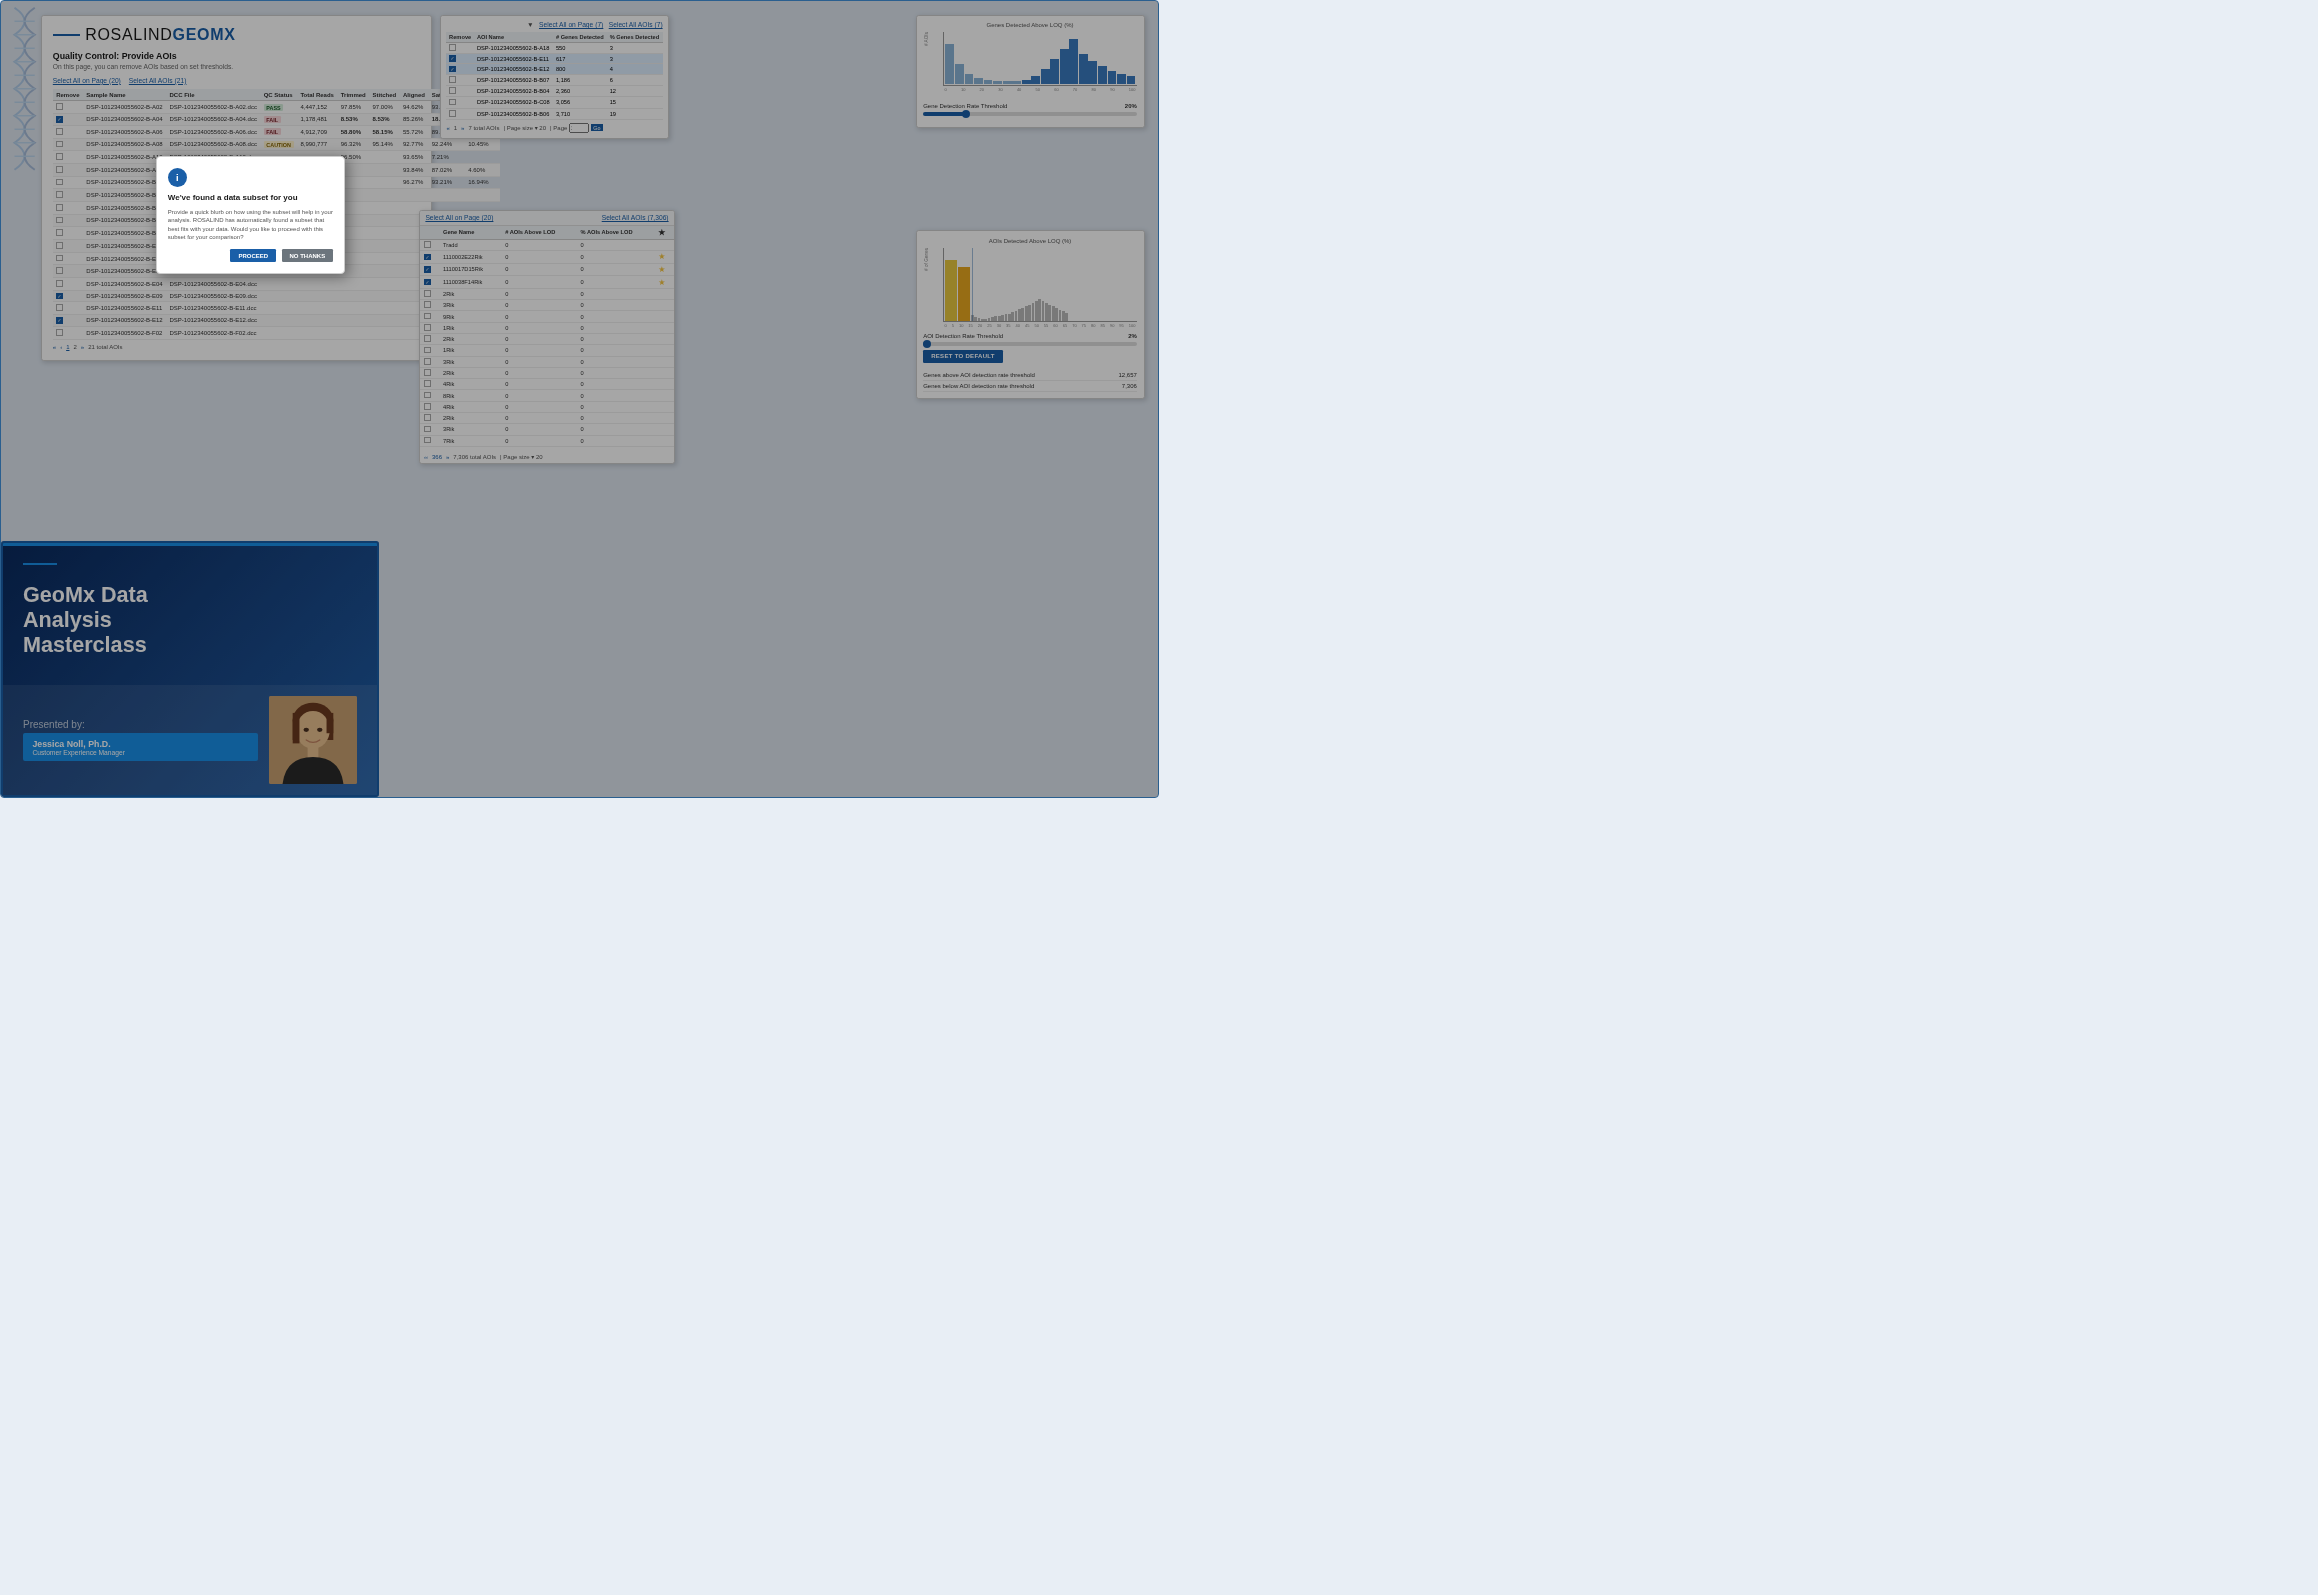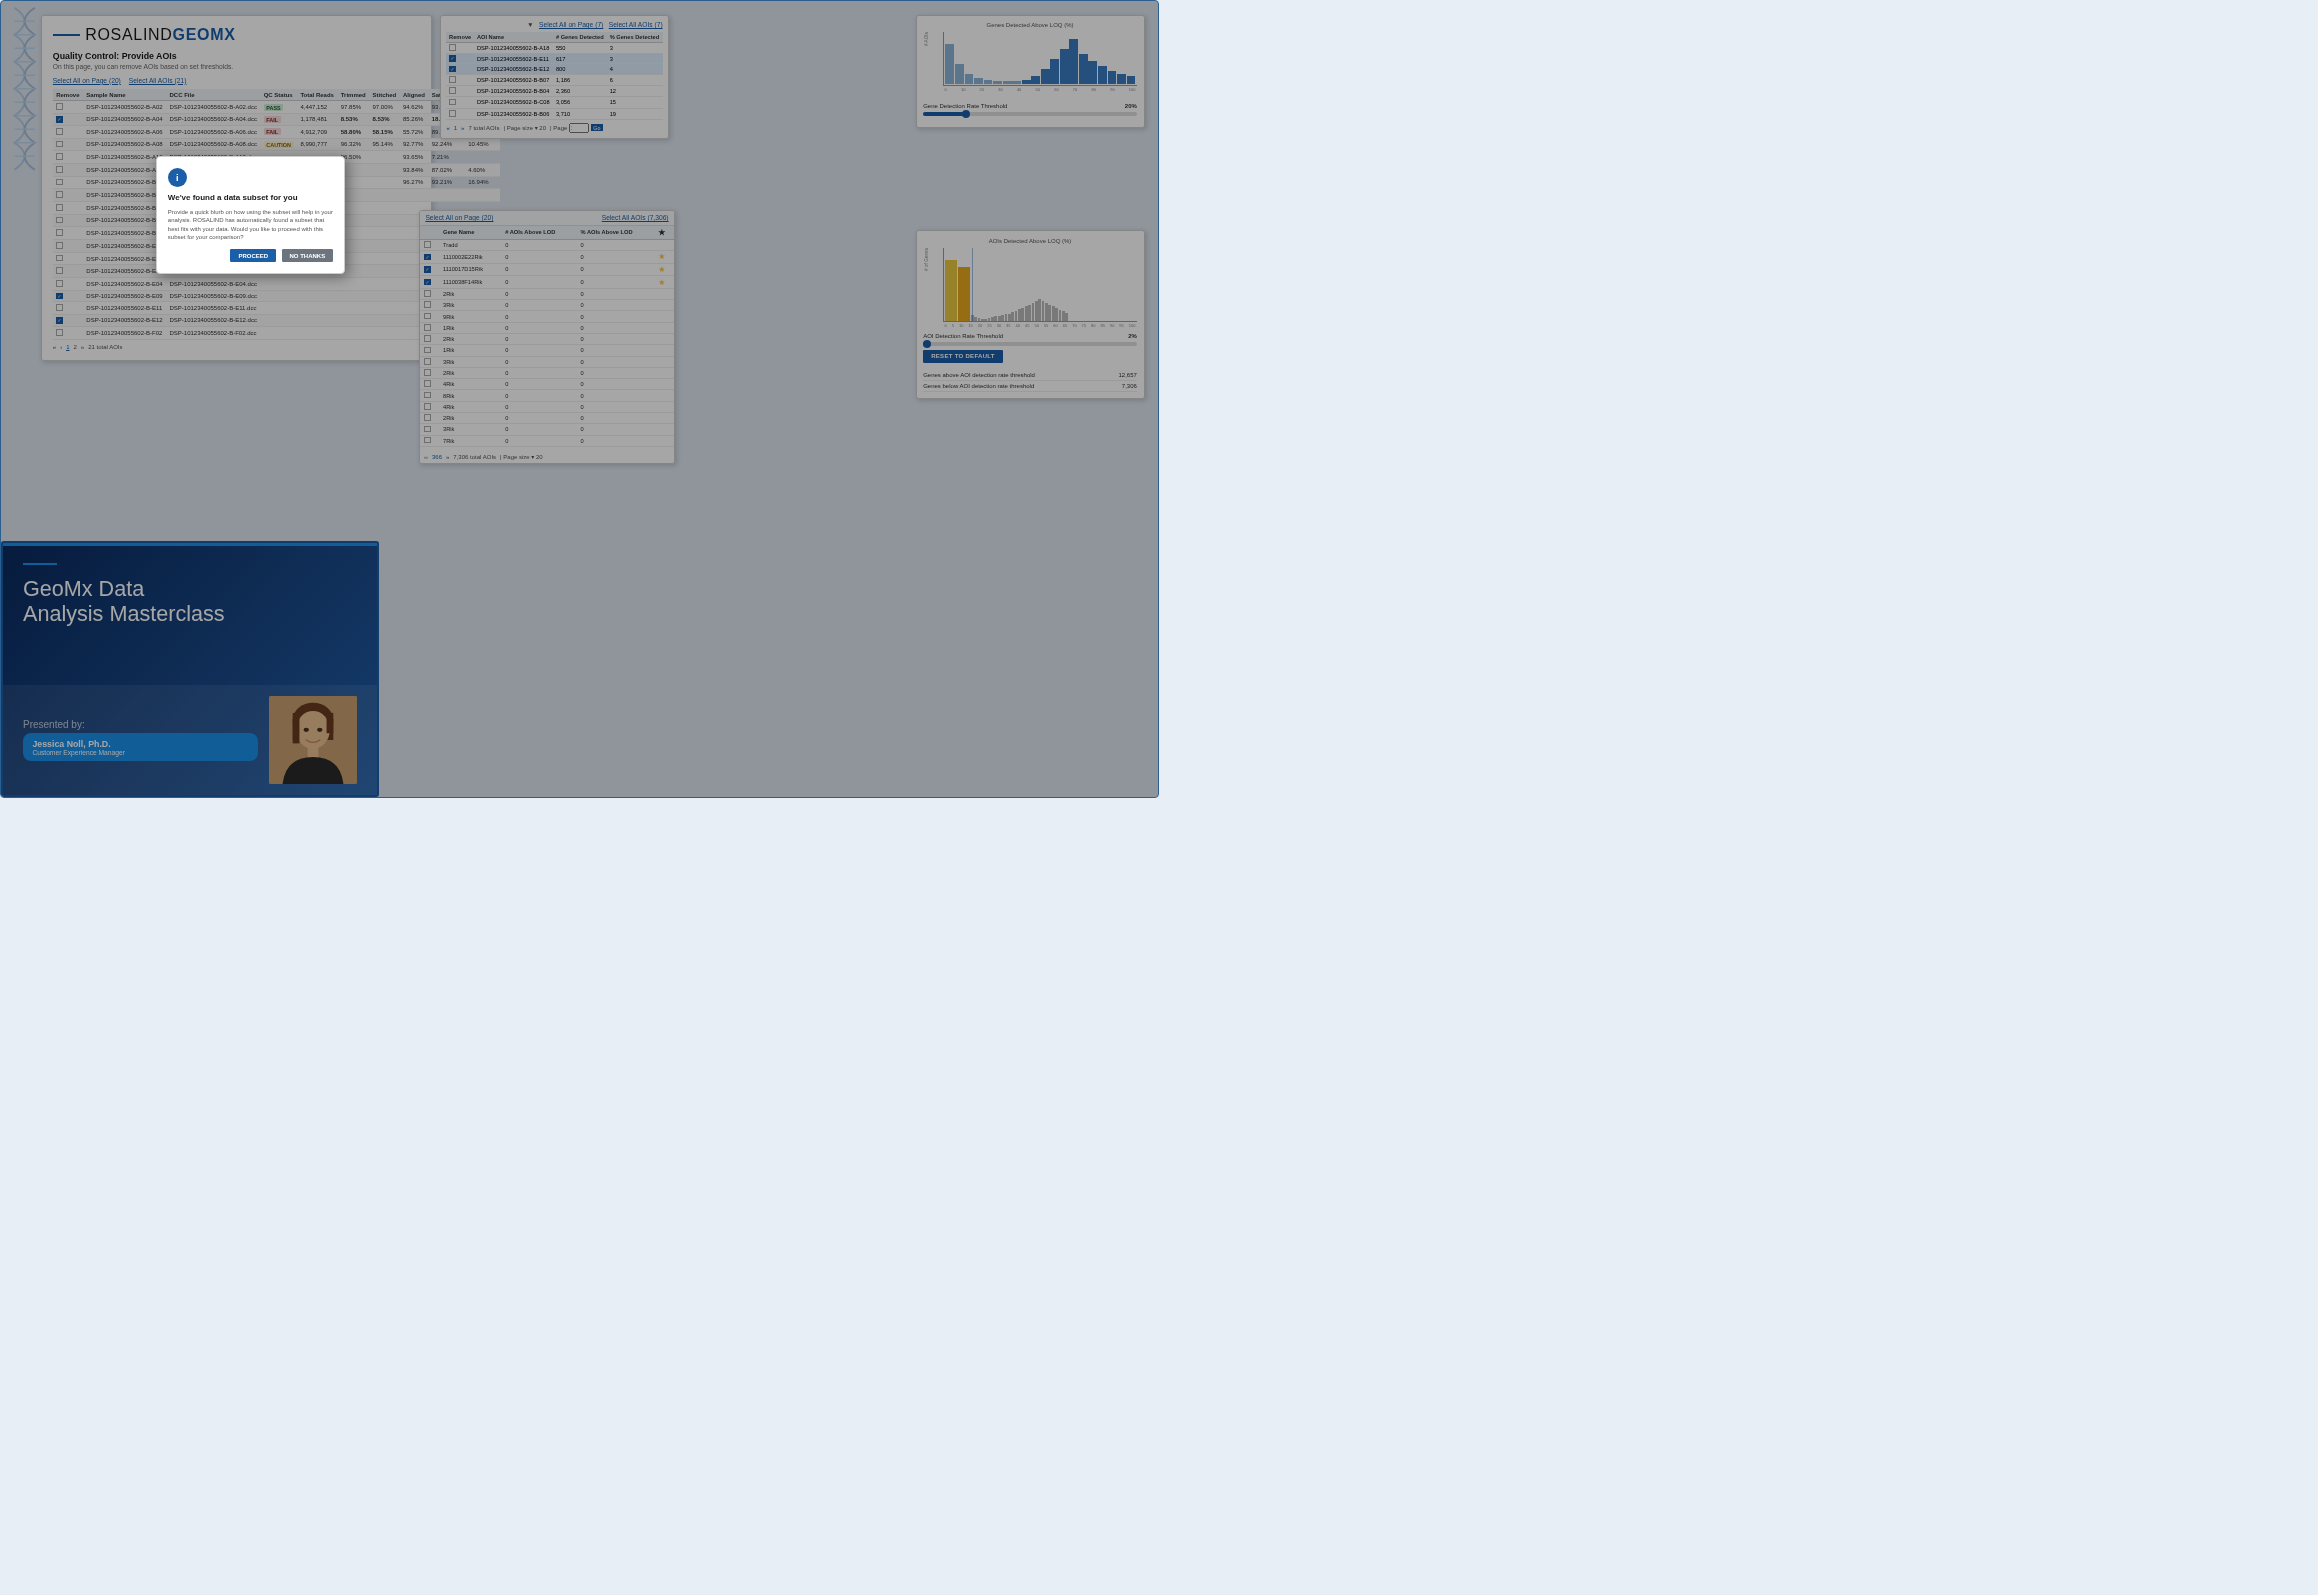--- a/index.html
+++ b/index.html
@@ -507,25 +507,25 @@
     .slide-accent-bar {
       position: absolute;
       top: 20px; left: 20px;
       width: 34px;
       height: 2px;
       background: #1a8fe8;
     }
 
     .slide-title {
       position: absolute;
-      top: 34px;
+      top: 40px;
       left: 20px;
       right: 148px;
       font-size: 21.6px;
-      font-weight: 400;
+      font-weight: 700;
       color: white;
       line-height: 1.15;
     }
 
     .slide-presenter-area {
       position: absolute;
       bottom: 0; left: 0;
       right: 0;
       background: rgba(255,255,255,0.08);
       padding: 10.8px 20px;
@@ -536,21 +536,21 @@
 
     .slide-presenter-label {
       color: rgba(255,255,255,0.7);
       font-size: 10px;
       margin-bottom: 2.7px;
     }
 
     .slide-presenter-info {
       background: #1a8fe8;
       padding: 5.4px 9.4px;
-      border-radius: 8px;
+      border-radius: 2px;
       color: white;
       font-size: 8px;
       font-weight: 700;
     }
 
     .slide-presenter-info .name {
       font-size: 8.8px;
       font-weight: 700;
     }
 

